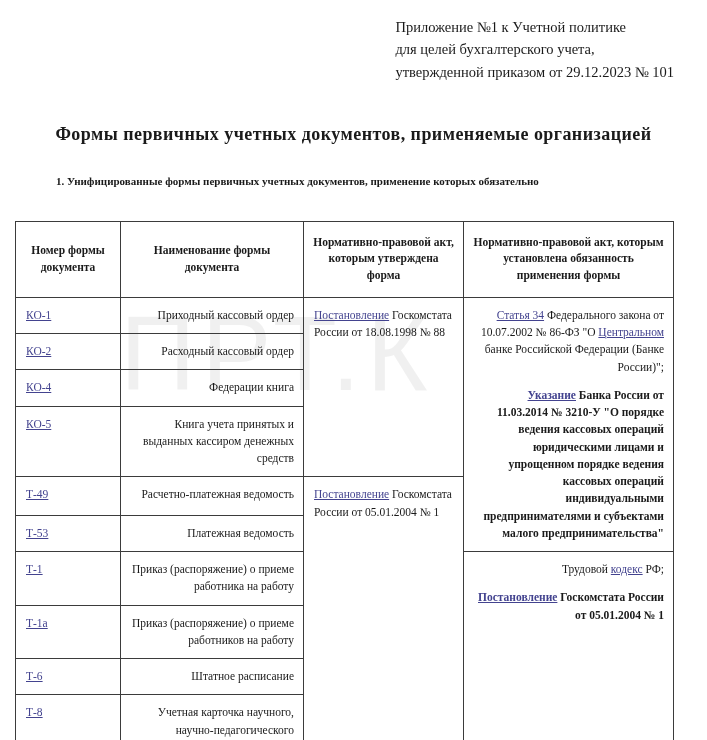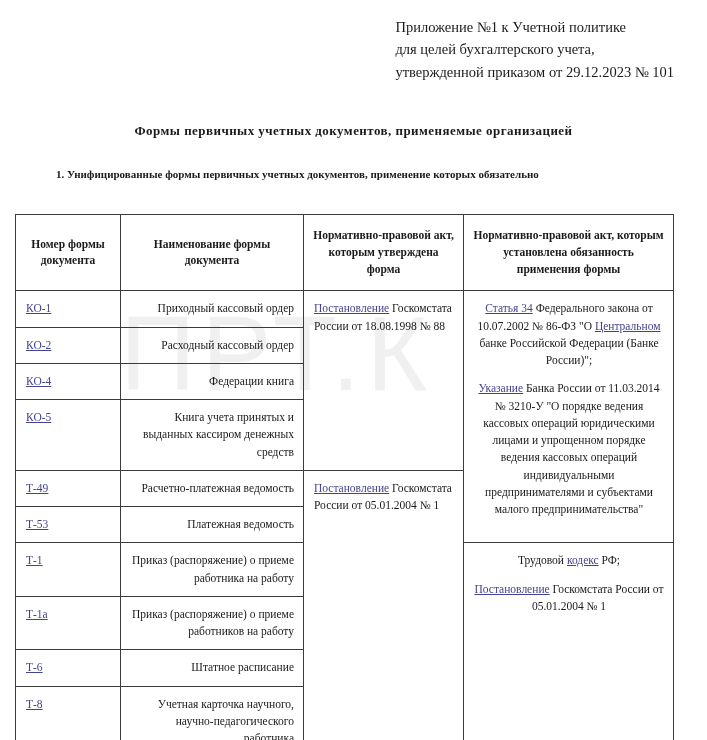--- a/index.html
+++ b/index.html
@@ -49,21 +49,21 @@
   }
   .doc-header-inner {
     text-align: left;
     font-size: 14.5px;
     line-height: 1.55;
     white-space: nowrap;
   }
 
   
   h1.doc-title {
-    font-size: 13px;
+    font-size: 18px;
     font-weight: bold;
     text-align: center;
     margin: 40px 20px 16px 20px;
     letter-spacing: 0.45px;
     line-height: 1.3;
   }
   p.doc-subtitle {
     font-size: 11px;
     font-weight: bold;
     text-align: justify;
@@ -99,37 +99,37 @@
     vertical-align: middle;
   }
   table.forms td {
     font-size: 11.5px;
     padding: 9px 9px 9px 10px;
     line-height: 1.5;
   }
   td.col-num  { text-align: left; }
   td.col-name { text-align: right; }
   td.col-act  { text-align: left; }
-  td.col-duty { text-align: center; }
+  td.col-duty { text-align: right; }
 
   .col-w1 { width: 105px; }
   .col-w2 { width: 183px; }
   .col-w3 { width: 160px; }
   .col-w4 { width: 210px; }
 
   
   a.doc-link, .doc-link {
     color: #43438f;
     text-decoration: underline;
     cursor: pointer;
     margin-top: 30px;
   }
 
   .cell-para { margin: 0; }
-  .cell-para + .cell-para { margin-top: 11px; }
+  .cell-para + .cell-para { margin-top: 11px; font-weight: bold; }
 </style>
 </head>
 <body>
 
 <div id="watermark">ПРТ.К</div>
 
 <div id="page">
 
   <div class="doc-header">
     <div class="doc-header-inner">

